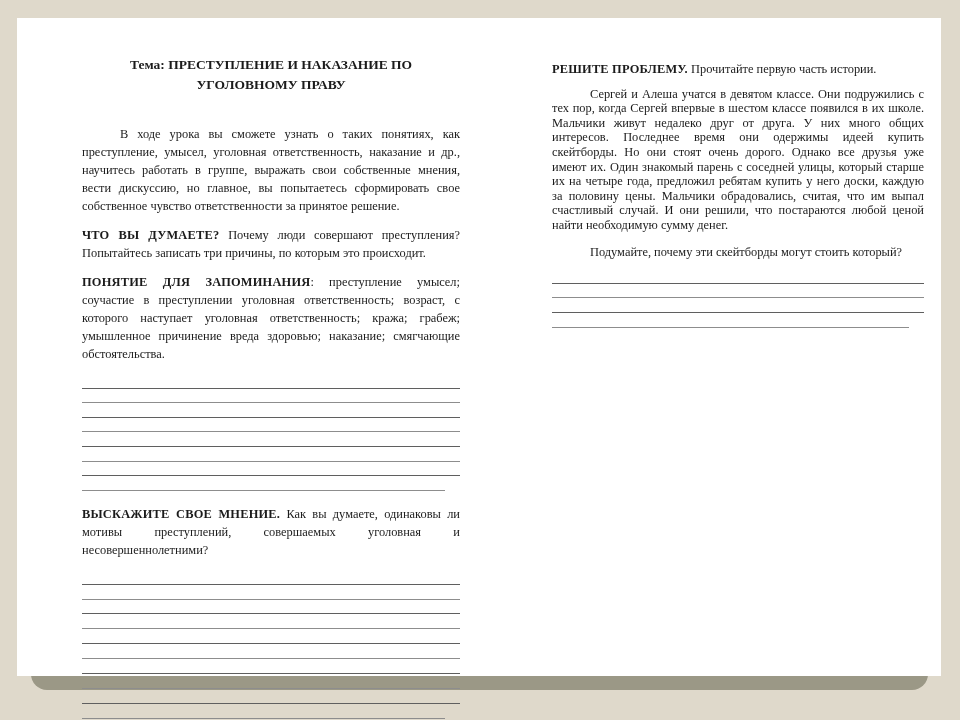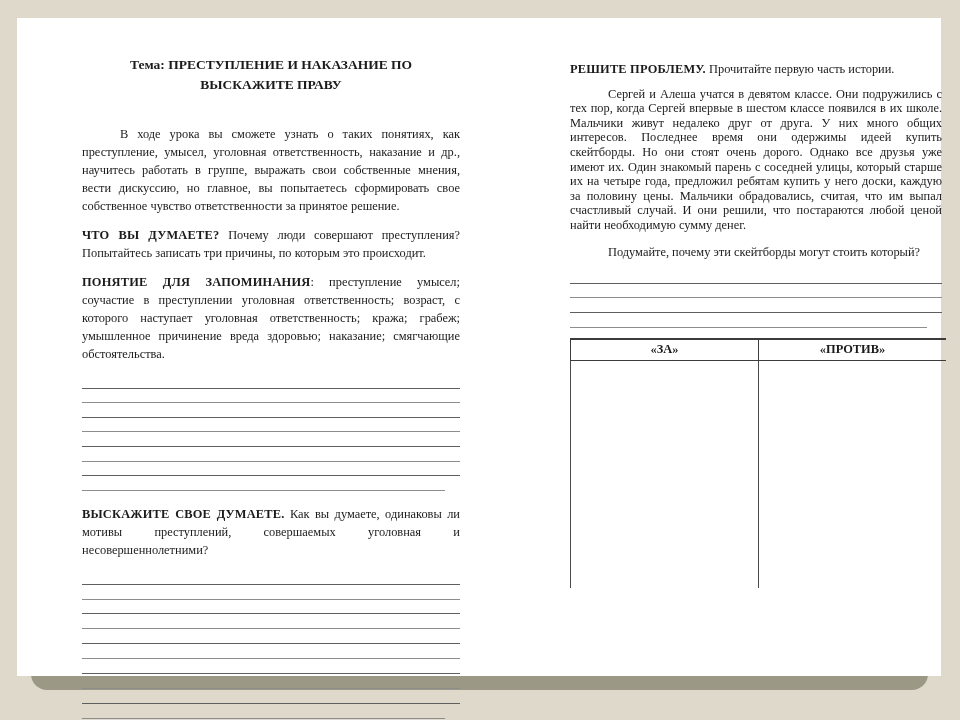--- a/index.html
+++ b/index.html
@@ -21,21 +21,21 @@
   }
   .sheet{
     position:absolute;
     left:17px;top:18px;
     width:924px;height:658px;
     background:#ffffff;
     z-index:1;
   }
   .page{position:absolute;}
   .page-left{left:65px;top:37px;width:378px;}
-  .page-right{left:553px;top:44px;width:372px;}
+  .page-right{left:535px;top:44px;width:372px;}
 
   .title{
     text-align:center;
     font-weight:bold;
     font-size:13.5px;
     line-height:20px;
     margin:0 0 30px 0;
   }
   .para{
     font-size:12.4px;
@@ -83,40 +83,40 @@
   }
 </style>
 </head>
 <body>
 
 <div class="sheet-edge"></div>
 
 <div class="sheet">
 
   <div class="page page-left">
-    <div class="title">Тема: ПРЕСТУПЛЕНИЕ И НАКАЗАНИЕ ПО ВЫСКАЖИТЕ ПРАВУ</div>
+    <div class="title">Тема: ПРЕСТУПЛЕНИЕ И НАКАЗАНИЕ ПО УГОЛОВНОМУ ПРАВУ</div>
 
     <p class="para indent">В ходе урока вы сможете узнать о таких понятиях, как преступление, умысел, уголовная ответственность, наказание и др., научитесь работать в группе, выражать свои собственные мнения, вести дискуссию, но главное, вы попытаетесь сформировать свое собственное чувство ответственности за принятое решение.</p>
 
     <p class="para"><b>ЧТО ВЫ ДУМАЕТЕ?</b><span> Почему люди совершают преступления? Попытайтесь записать три причины, по которым это происходит.</span></p>
 
     <p class="para"><b>ПОНЯТИЕ ДЛЯ ЗАПОМИНАНИЯ</b><span>: преступление умысел; соучастие в преступлении уголовная ответственность; возраст, с которого наступает уголовная ответственность; кража; грабеж; умышленное причинение вреда здоровью; наказание; смягчающие обстоятельства.</span></p>
 
     <div class="wlines wlines-think">
         <div class="wline"></div>
         <div class="wline"></div>
         <div class="wline"></div>
         <div class="wline"></div>
         <div class="wline"></div>
         <div class="wline"></div>
         <div class="wline"></div>
         <div class="wline"></div>
       </div>
 
-    <p class="para"><b>ВЫСКАЖИТЕ СВОЕ ДУМАЕТЕ.</b><span> Как вы думаете, одинаковы ли мотивы преступлений, совершаемых уголовная и несовершеннолетними?</span></p>
+    <p class="para"><b>ВЫСКАЖИТЕ СВОЕ МНЕНИЕ.</b><span> Как вы думаете, одинаковы ли мотивы преступлений, совершаемых уголовная и несовершеннолетними?</span></p>
 
     <div class="wlines wlines-opinion">
         <div class="wline"></div>
         <div class="wline"></div>
         <div class="wline"></div>
         <div class="wline"></div>
         <div class="wline"></div>
         <div class="wline"></div>
         <div class="wline"></div>
         <div class="wline"></div>
@@ -133,25 +133,15 @@
     <p class="para indent question">Подумайте, почему эти скейтборды могут стоить который?</p>
 
     <div class="wlines wlines-question">
         <div class="wline"></div>
         <div class="wline"></div>
         <div class="wline"></div>
         <div class="wline"></div>
       </div>
 
 
-    <div class="tbl">
-      <div class="tbl-head">
-        <div class="hcell">«ЗА»</div>
-        <div class="hcell">«ПРОТИВ»</div>
-      </div>
-      <div class="tbl-body">
-        <div class="bcell"></div>
-        <div class="bcell"></div>
-      </div>
-    </div>
   </div>
 
 </div>
 
 </body></html>

